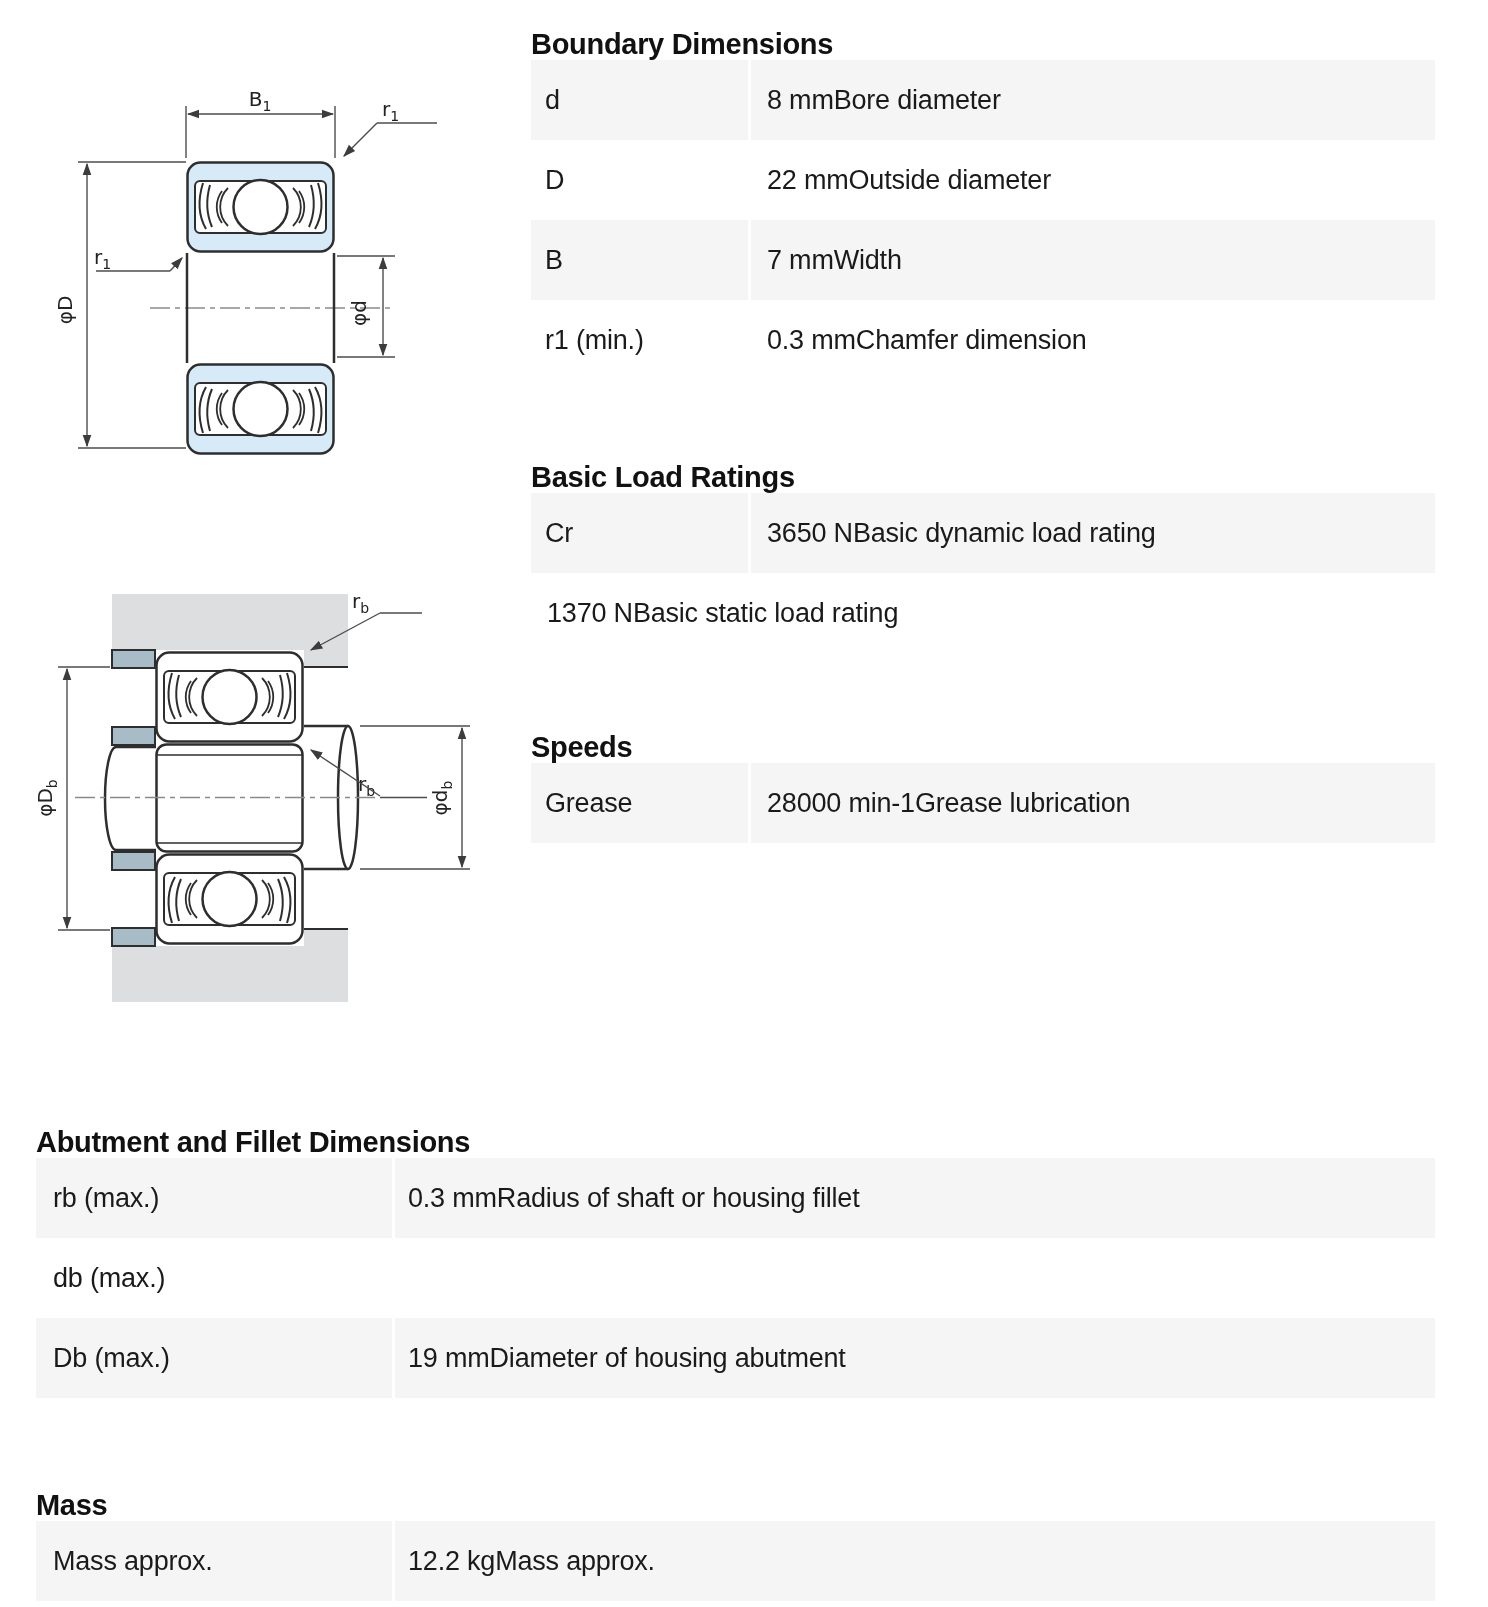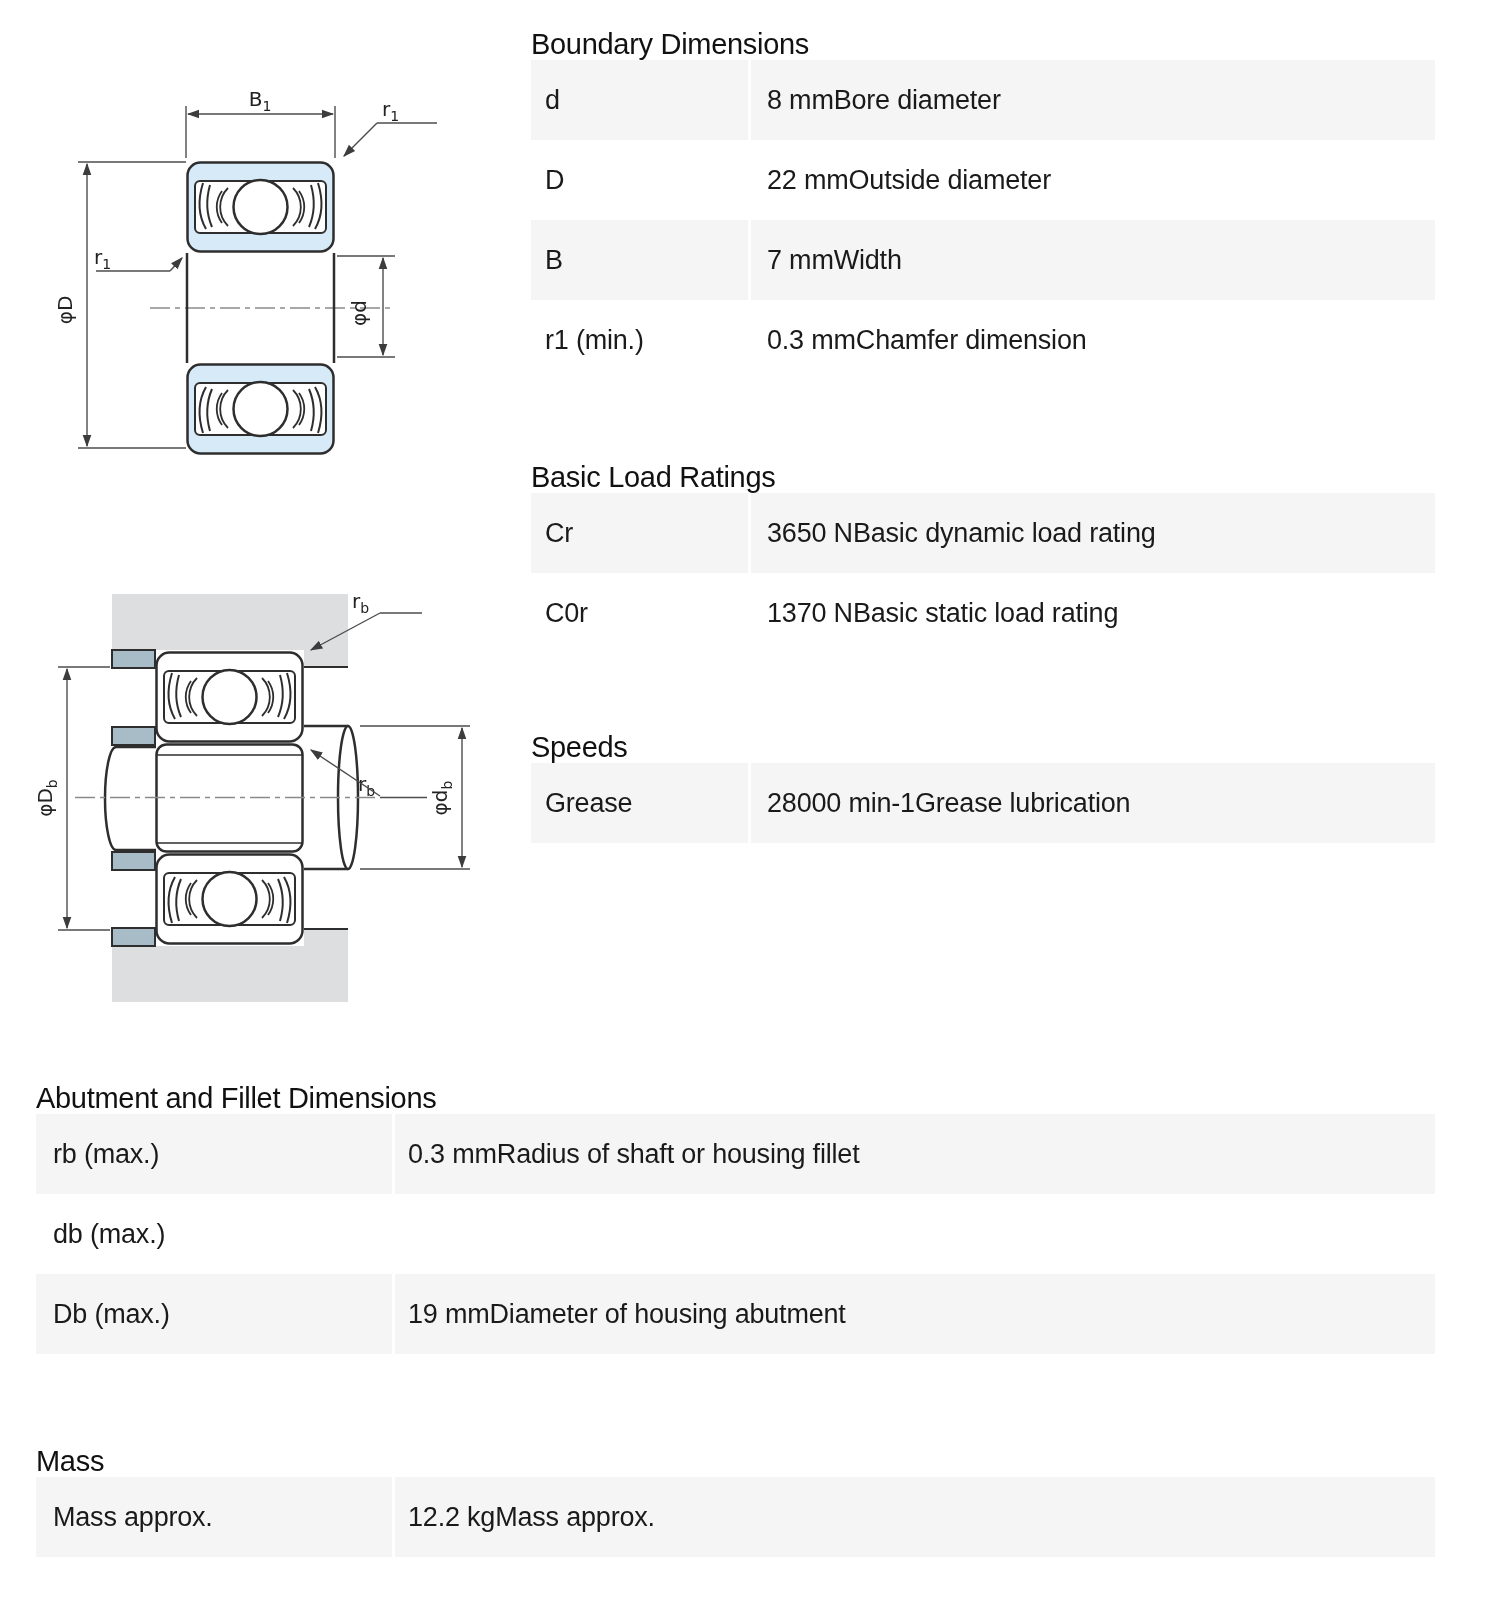--- a/index.html
+++ b/index.html
@@ -1,29 +1,29 @@
 <!DOCTYPE html>
 <html><head>
 <meta charset="utf-8">
 <style>
   html,body{margin:0;padding:0;background:#ffffff;}
   body{width:1488px;height:1607px;position:relative;font-family:"Liberation Sans",sans-serif;color:#1a1a1a;overflow:hidden;}
   .abs{position:absolute;}
-  h2.sec{font-size:29px;line-height:32px;font-weight:400;margin:0;color:#111;letter-spacing:-0.3px;}
+  h2.sec{font-size:29px;line-height:32px;font-weight:700;margin:0;color:#111;letter-spacing:-0.3px;}
   .trow{display:flex;column-gap:3px;height:80px;font-size:27px;letter-spacing:-0.2px;}
   .trow .cell{display:flex;align-items:center;box-sizing:border-box;background:transparent;}
   .trow.stripe .cell{background:#f5f5f6;}
   .cell.label{flex:0 0 217px;padding-left:14px;}
   .cell.main{flex:1 1 auto;justify-content:flex-start;padding-left:16px;padding-right:17px;}
   .wide .cell.label{flex:0 0 356px;padding-left:17px;}
   .wide .cell.main{padding-left:13px;}
   .val{white-space:nowrap;}
   .desc{white-space:nowrap;text-align:right;}
   #right-col{left:531px;top:28px;width:904px;}
-  #bottom-col{left:36px;top:1082px;width:1399px;}
+  #bottom-col{left:36px;top:1126px;width:1399px;}
   .gap-h1{margin-bottom:17px;}
   .gap-t1{margin-bottom:81px;}
   .gap-h2{margin-bottom:17px;}
   .gap-t2{margin-bottom:78px;}
   .gap-h3{margin-bottom:16px;}
   .gap-h4{margin-bottom:25px;}
   .gap-t4{margin-bottom:91px;}
   .gap-h5{margin-bottom:12px;}
   svg text{font-family:"DejaVu Sans","Liberation Sans",sans-serif;font-size:20px;fill:#222;}
   svg .ssub{font-size:14px;}
@@ -182,21 +182,20 @@
   <h2 class="sec gap-h2">Basic Load Ratings</h2>
   <div>
     <div class="trow stripe">
       <div class="cell label">Cr</div>
       <div class="cell main">
           <span class="val">3650 N</span>
           <span class="desc">Basic dynamic load rating</span>
         </div>
     </div>
     <div class="trow">
-      <div class="cell label">C0r</div>
       <div class="cell main">
           <span class="val">1370 N</span>
           <span class="desc">Basic static load rating</span>
         </div>
     </div>
   </div>
   <div class="gap-t2"></div>
 
   <h2 class="sec gap-h3">Speeds</h2>
   <div>

